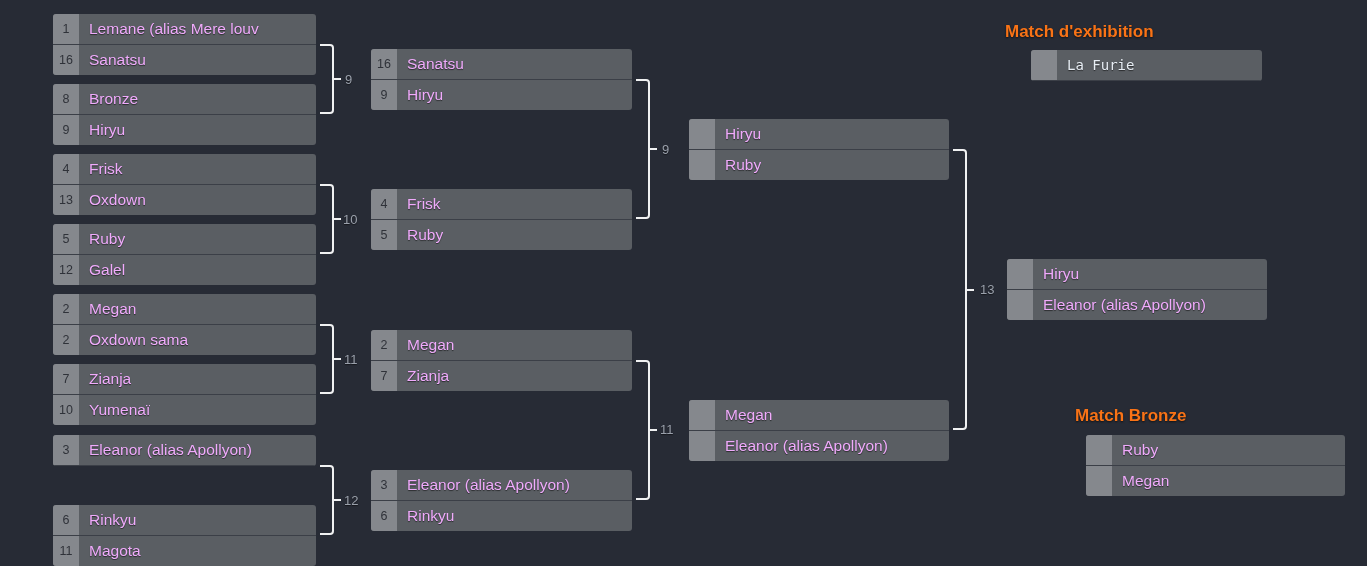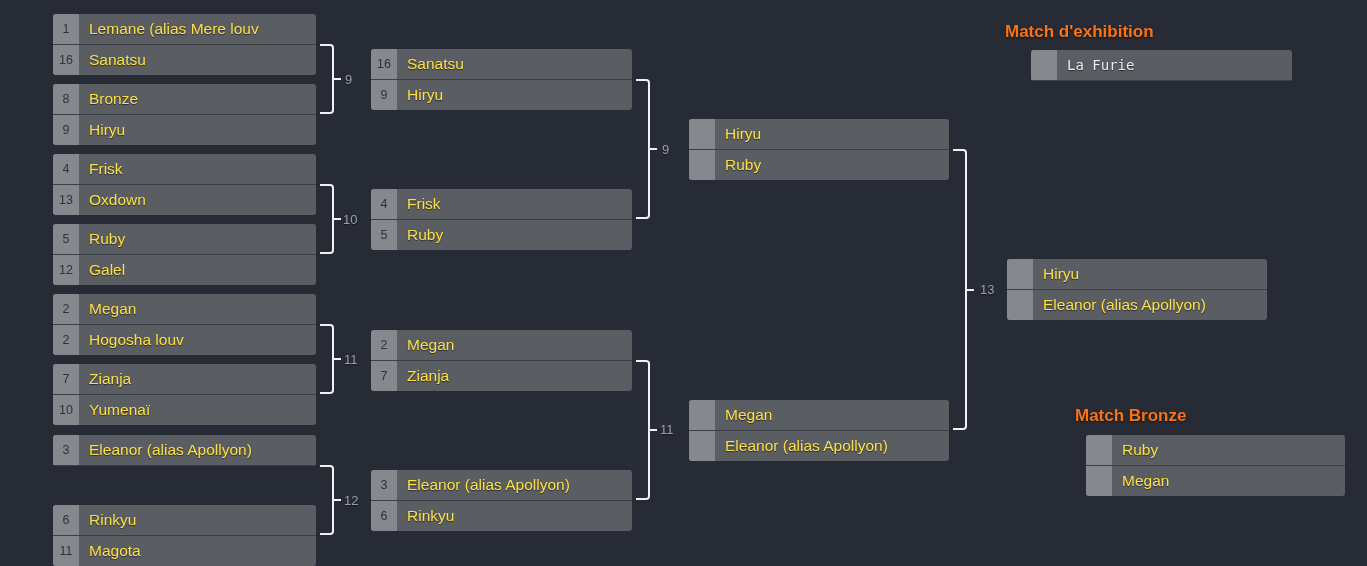--- a/index.html
+++ b/index.html
@@ -40,21 +40,21 @@
     font-size: 12.5px;
     display: flex;
     align-items: center;
     justify-content: center;
     box-sizing: border-box;
   }
   .seed.blank { color: transparent; }
   .pname {
     padding-left: 10px;
     font-size: 15.5px;
-    color: #fde047;
+    color: #f0abfc;
     white-space: nowrap;
     overflow: hidden;
     text-shadow: 0 1px 1px rgba(0,0,0,.55);
   }
 
   
   .mono .pname {
     font-family: "DejaVu Sans Mono", monospace;
     font-size: 14px;
     color: #e8eef5;
@@ -142,21 +142,21 @@
   </div>
 </div>
 
 <div class="match" style="left:53px; top:294px; width:263px;">
   <div class="slot top">
     <span class="seed">2</span>
     <span class="pname">Megan</span>
   </div>
   <div class="slot">
     <span class="seed">2</span>
-    <span class="pname">Hogosha louv</span>
+    <span class="pname">Oxdown sama</span>
   </div>
 </div>
 
 <div class="match" style="left:53px; top:364px; width:263px;">
   <div class="slot top">
     <span class="seed">7</span>
     <span class="pname">Zianja</span>
   </div>
   <div class="slot">
     <span class="seed">10</span>
@@ -275,21 +275,21 @@
     <span class="pname">Hiryu</span>
   </div>
   <div class="slot">
     <span class="seed blank"></span>
     <span class="pname">Eleanor (alias Apollyon)</span>
   </div>
 </div>
 
 <div class="sec-title" style="left:1005px; top:22px;">Match d'exhibition</div>
 
-<div class="match mono" style="left:1031px; top:50px; width:261px;">
+<div class="match mono" style="left:1031px; top:50px; width:231px;">
   <div class="slot top">
     <span class="seed blank"></span>
     <span class="pname">La Furie</span>
   </div>
 </div>
 
 <div class="sec-title" style="left:1075px; top:406px;">Match Bronze</div>
 
 <div class="match" style="left:1086px; top:435px; width:259px;">
   <div class="slot top">

